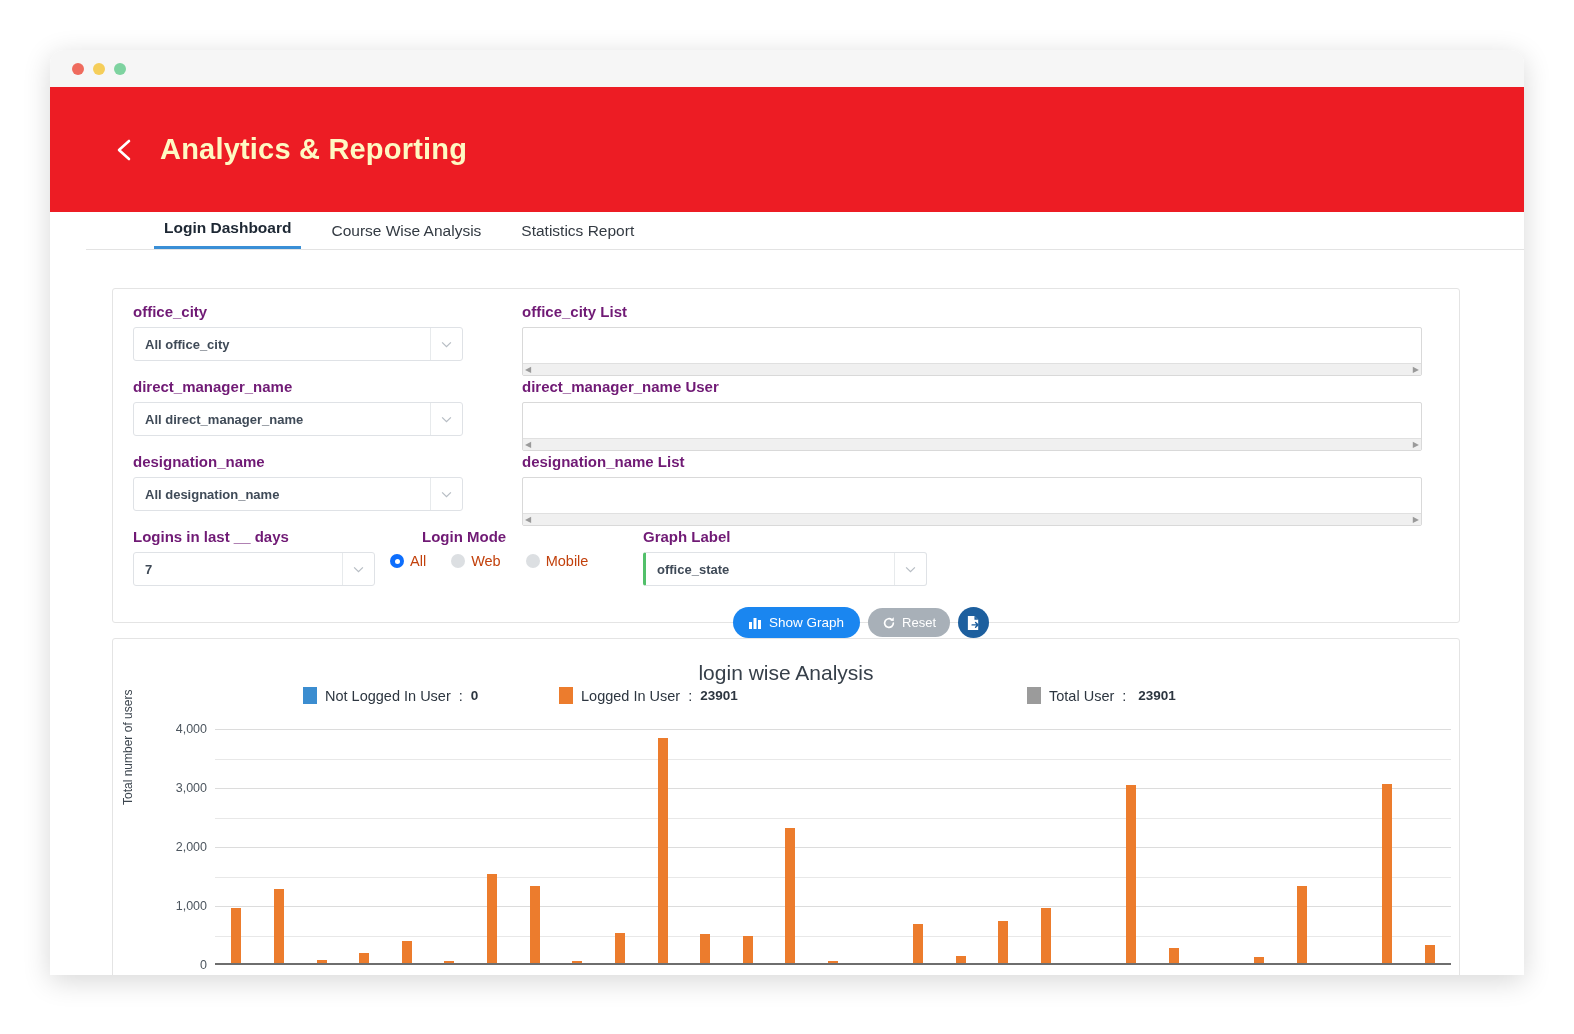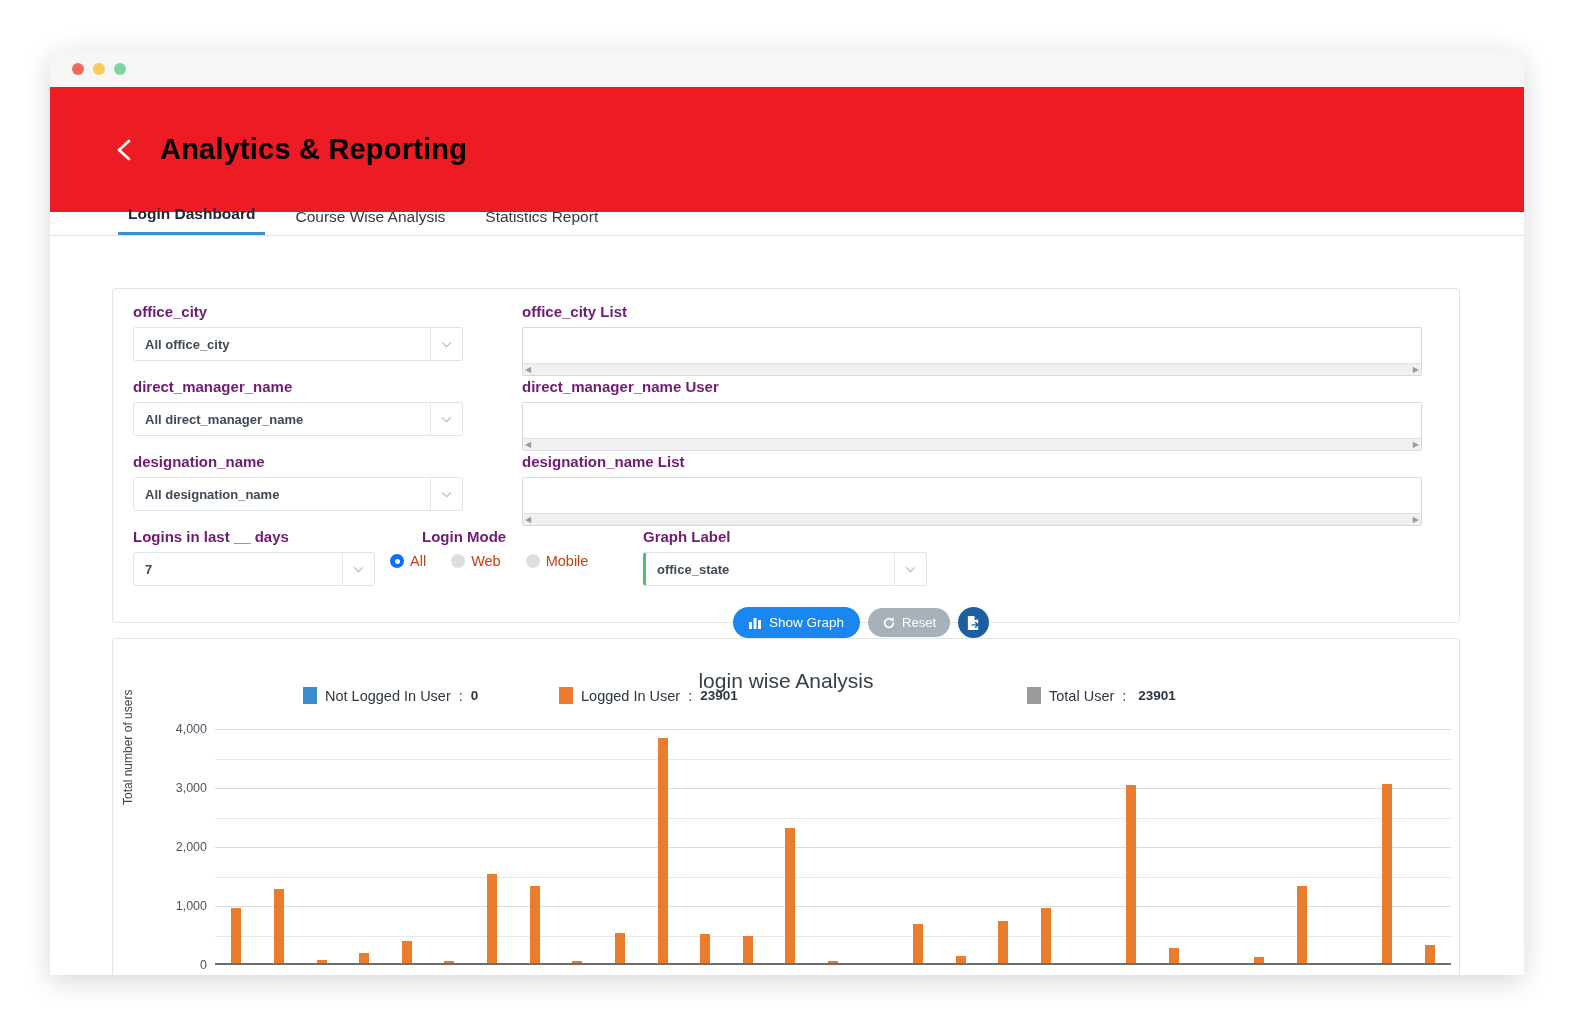--- a/index.html
+++ b/index.html
@@ -44,35 +44,36 @@
     align-items: center;
     padding-left: 62px;
   }
   #back-chevron {
     width: 26px; height: 26px;
     margin-right: 22px;
     flex: 0 0 auto;
     cursor: pointer;
   }
   #header-title {
-    color: #000000;
+    color: #fef9c3;
     font-size: 29px;
     font-weight: bold;
     letter-spacing: 0.2px;
     text-align: right;
   }
 
   
   #tabbar {
-    height: 24px;
+    height: 38px;
     background: #ffffff;
     display: flex;
     align-items: flex-end;
     padding-left: 68px;
     border-bottom: 1px solid #e3e3e3;
+    margin-left: 36px;
   }
   .tab {
     font-size: 15.5px;
     color: #333a42;
     padding: 0 10px 9px 10px;
     margin-right: 20px;
     cursor: pointer;
     white-space: nowrap;
   }
   .tab.active {
@@ -201,21 +202,21 @@
     width: 1348px; height: 340px;
     background: #ffffff;
     border: 1px solid #e4e4e4;
     border-radius: 3px;
     overflow: hidden;
   }
   #chart-title {
     text-align: center;
     font-size: 21px;
     color: #37404a;
-    margin-top: 30px;
+    margin-top: 22px;
   }
   #legend {
     position: absolute;
     top: 48px; left: 0; width: 100%;
     display: flex;
     padding-left: 190px;
     font-size: 14.5px;
     color: #2d3640;
   }
   .legend-item { display: flex; align-items: center; gap: 8px; }

